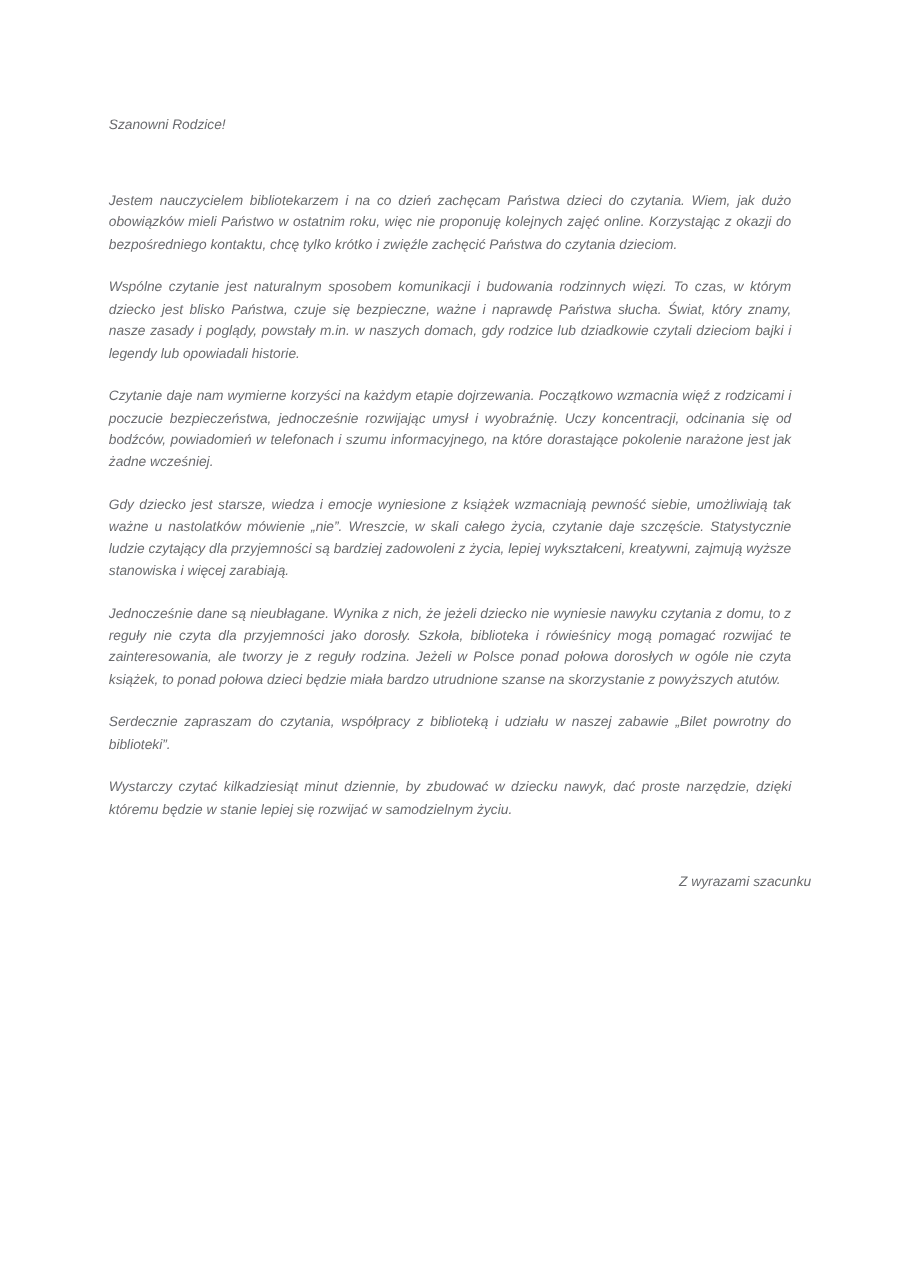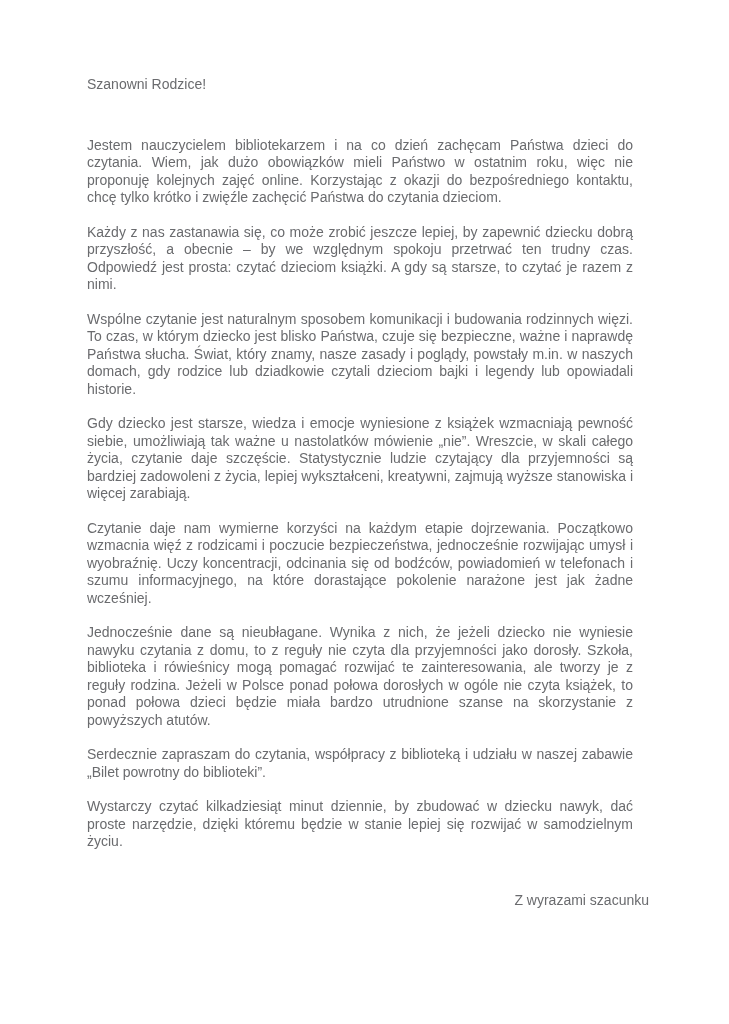--- a/index.html
+++ b/index.html
@@ -12,24 +12,25 @@
     width: 729px;
     height: 1024px;
     background: #ffffff;
     font-family: "Liberation Sans", sans-serif;
     color: #6a6b6e;
     overflow: hidden;
   }
   .content {
     position: absolute;
     left: 87px;
-    top: 76px;
+    top: 92px;
     width: 562px;
-    font-size: 14px;
+    font-size: 11px;
     line-height: 17.5px;
+    font-style: italic;
   }
   .greeting {
     margin: 0 0 43px 0;
     text-align: left;
   }
   p.para {
     margin: 0 16px 17px 0;
     text-align: justify;
     hyphens: manual;
   }
@@ -40,24 +41,23 @@
   }
 </style>
 </head>
 <body>
 
 <div class="page">
   <div class="content">
     <p class="greeting">Szanowni Rodzice!</p>
 
     <p class="para">Jestem nauczycielem bibliotekarzem i na co dzień zachęcam Państwa dzieci do czytania. Wiem, jak dużo obowiązków mieli Państwo w ostatnim roku, więc nie proponuję kolejnych zajęć online. Korzystając z okazji do bezpośredniego kontaktu, chcę tylko krótko i zwięźle zachęcić Państwa do czytania dzieciom.</p>
-    <p class="para">Każdy z nas zastanawia się, co może zrobić jeszcze lepiej, by zapewnić dziecku dobrą przyszłość, a obecnie – by we względnym spokoju przetrwać ten trudny czas. Odpowiedź jest prosta: czytać dzieciom książki. A gdy są starsze, to czytać je razem z nimi.</p>
     <p class="para">Wspólne czytanie jest naturalnym sposobem komunikacji i budowania rodzinnych więzi. To czas, w którym dziecko jest blisko Państwa, czuje się bezpieczne, ważne i naprawdę Państwa słucha. Świat, który znamy, nasze zasady i poglądy, powstały m.in. w naszych do­mach, gdy rodzice lub dziadkowie czytali dzieciom bajki i legendy lub opowiadali historie.</p>
+    <p class="para">Czytanie daje nam wymierne korzyści na każdym etapie dojrzewania. Początkowo wzmac­nia więź z rodzicami i poczucie bezpieczeństwa, jednocześnie rozwijając umysł i wyobraź­nię. Uczy koncentracji, odcinania się od bodźców, powiadomień w telefonach i szumu informacyjnego, na które dorastające pokolenie narażone jest jak żadne wcześniej.</p>
     <p class="para">Gdy dziecko jest starsze, wiedza i emocje wyniesione z książek wzmacniają pewność siebie, umożliwiają tak ważne u nastolatków mówienie „nie”. Wreszcie, w skali całego ży­cia, czytanie daje szczęście. Statystycznie ludzie czytający dla przyjemności są bardziej zadowoleni z życia, lepiej wykształceni, kreatywni, zajmują wyższe stanowiska i więcej zarabiają.</p>
-    <p class="para">Czytanie daje nam wymierne korzyści na każdym etapie dojrzewania. Początkowo wzmac­nia więź z rodzicami i poczucie bezpieczeństwa, jednocześnie rozwijając umysł i wyobraź­nię. Uczy koncentracji, odcinania się od bodźców, powiadomień w telefonach i szumu informacyjnego, na które dorastające pokolenie narażone jest jak żadne wcześniej.</p>
     <p class="para">Jednocześnie dane są nieubłagane. Wynika z nich, że jeżeli dziecko nie wyniesie nawyku czytania z domu, to z reguły nie czyta dla przyjemności jako dorosły. Szkoła, biblioteka i rówieśnicy mogą pomagać rozwijać te zainteresowania, ale tworzy je z reguły rodzina. Jeżeli w Polsce ponad połowa dorosłych w ogóle nie czyta książek, to ponad połowa dzieci będzie miała bardzo utrudnione szanse na skorzystanie z powyższych atutów.</p>
     <p class="para">Serdecznie zapraszam do czytania, współpracy z biblioteką i udziału w naszej zabawie „Bilet powrotny do biblioteki”.</p>
     <p class="para">Wystarczy czytać kilkadziesiąt minut dziennie, by zbudować w dziecku nawyk, dać proste narzędzie, dzięki któremu będzie w stanie lepiej się rozwijać w samodzielnym życiu.</p>
 
     <div class="signature">
       <div>Z wyrazami szacunku</div>
     </div>
   </div>
 </div>
 

